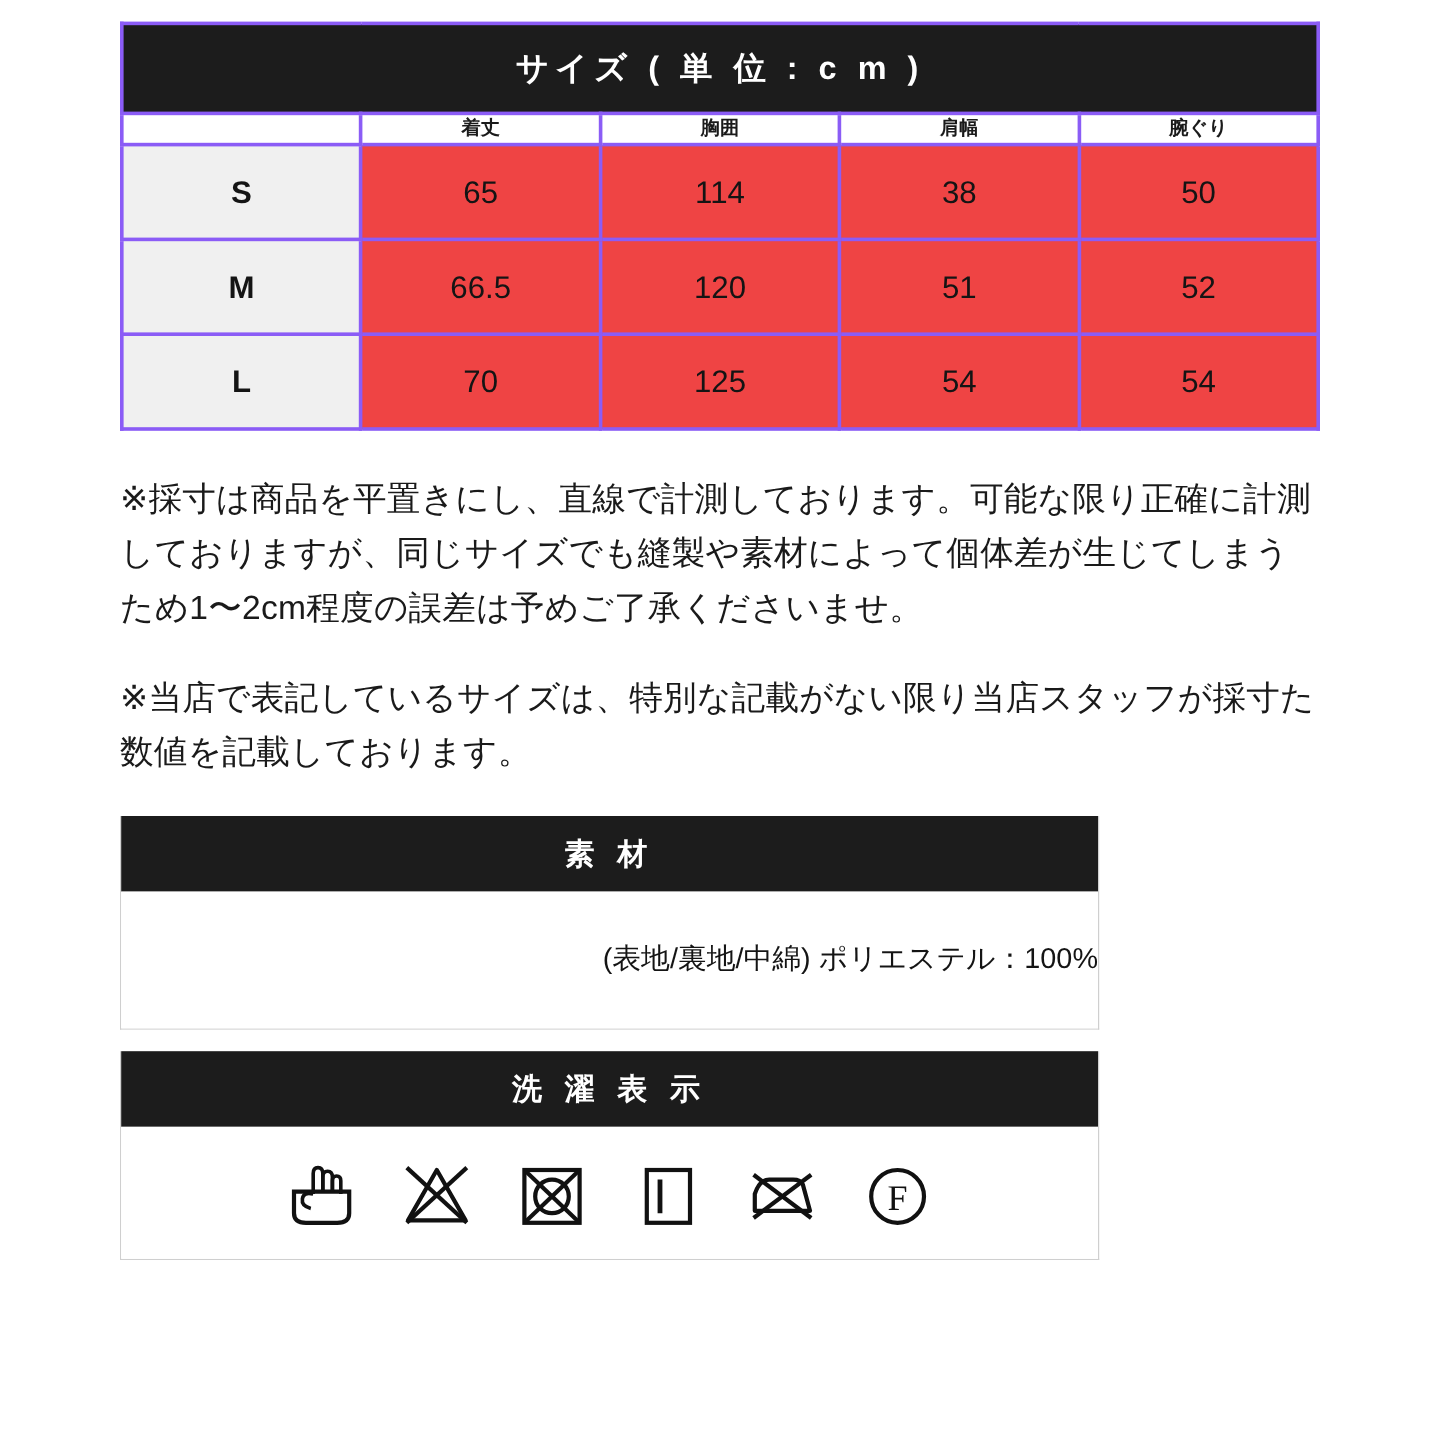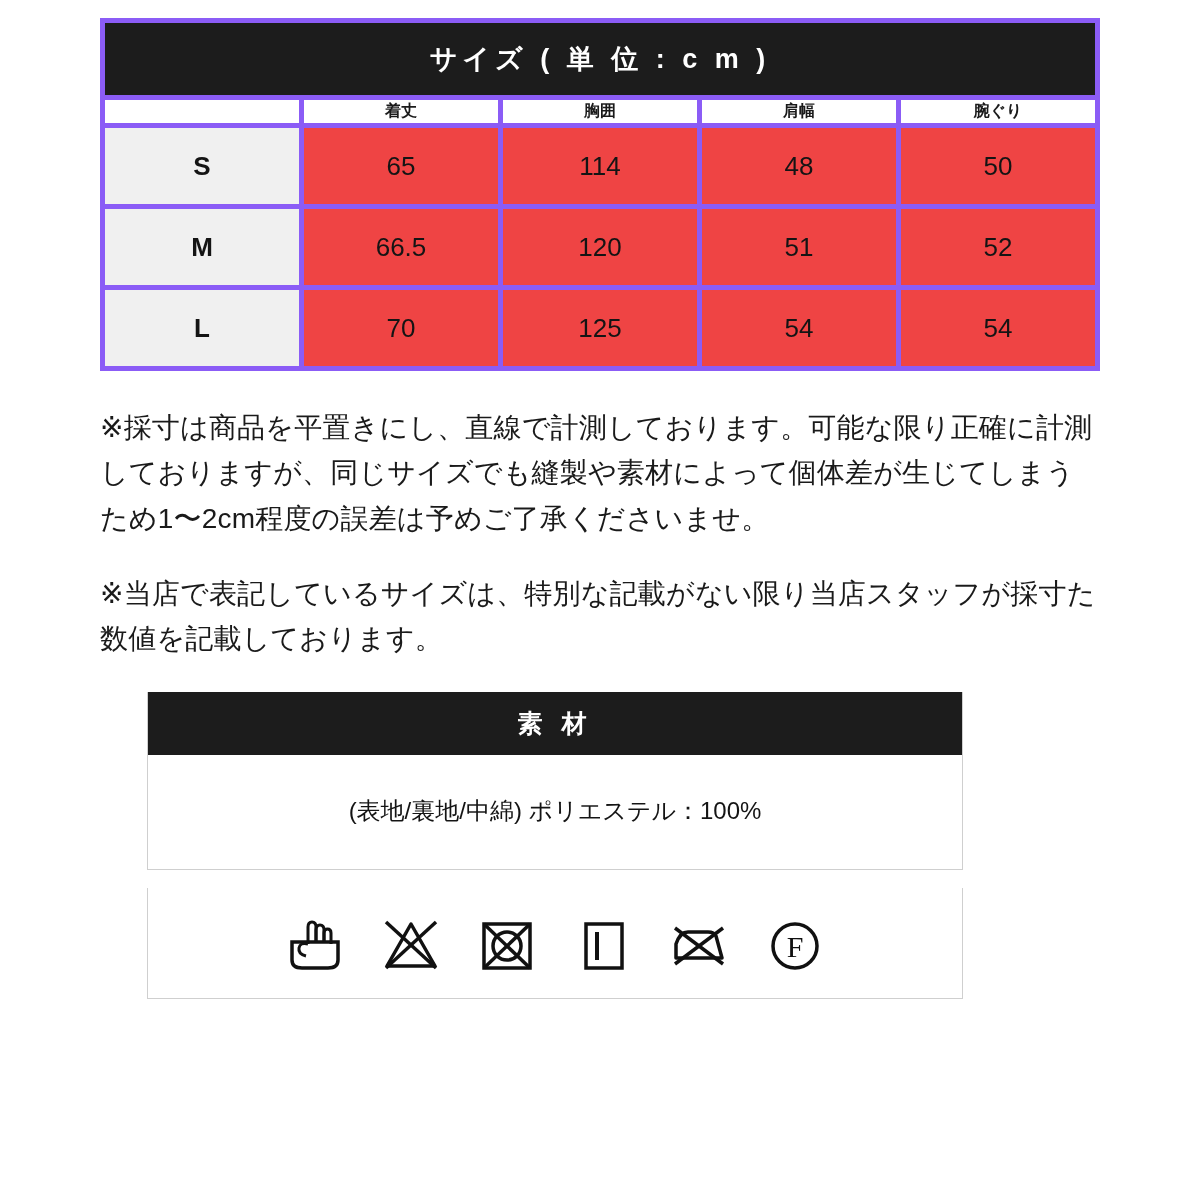--- a/index.html
+++ b/index.html
@@ -31,21 +31,21 @@
   .size-table .title-bar td {
     background: #1c1c1c;
     color: #ffffff;
     text-align: center;
     font-size: 27px;
     letter-spacing: 5px;
     padding: 18px 0 18px 0;
     font-weight: 600;
   }
   .size-table th, .size-table td {
-    border: 5px solid #8b5cf6;
+    border: 3px solid #8b5cf6;
   }
   .size-table tbody th.row-label {
     background: #f0f0f0;
     font-size: 26px;
     font-weight: 700;
     width: 110px;
     text-align: center;
     color: #141414;
   }
   .size-table tbody td {
@@ -70,34 +70,33 @@
     text-align: left;
   }
 
   
   .section {
     width: 816px;
     border: 1px solid #cfcfcf;
     border-top: none;
     box-sizing: border-box;
     margin-top: 6px;
-    margin-left: 47px;
   }
   .section-header {
     background: #1c1c1c;
     color: #ffffff;
     text-align: center;
     font-size: 25px;
     font-weight: 600;
     letter-spacing: 6px;
     padding: 15px 0;
   }
   .section-body {
     background: #ffffff;
-    text-align: center;
+    text-align: right;
     font-size: 24px;
     padding: 40px 0 42px 0;
     color: #141414;
   }
   .section-body.icons {
     padding: 26px 0 22px 0;
   }
   .icon-row {
     display: flex;
     justify-content: center;
@@ -125,21 +124,21 @@
         <th>胸囲</th>
         <th>肩幅</th>
         <th>腕ぐり</th>
       </tr>
     </thead>
     <tbody>
       <tr>
         <th class="row-label">S</th>
         <td>65</td>
         <td>114</td>
-        <td>48</td>
+        <td>38</td>
         <td>50</td>
       </tr>
       <tr>
         <th class="row-label">M</th>
         <td>66.5</td>
         <td>120</td>
         <td>51</td>
         <td>52</td>
       </tr>
       <tr>
@@ -158,20 +157,21 @@
   </div>
 
   <div class="section">
     <div class="section-header">素 材</div>
     <div class="section-body">(表地/裏地/中綿) ポリエステル：100%</div>
   </div>
 
   <div class="spacer-12"></div>
 
   <div class="section">
+    <div class="section-header">洗 濯 表 示</div>
     <div class="section-body icons">
       <div class="icon-row">
 
         <span>
           <svg width="62" height="62" viewBox="0 0 62 62" aria-hidden="true">
             <path d="M8 28 L8 46 Q8 54 18 54 L44 54 Q54 54 54 46 L54 28 Z" fill="none" stroke="#111" stroke-width="3.5"></path>
             <path d="M24 30 L24 13 Q24 8 28 8 Q32 8 32 13 L32 28" fill="none" stroke="#111" stroke-width="3"></path>
             <path d="M32 28 L32 16 Q32 11 36 11 Q40 11 40 16 L40 28" fill="none" stroke="#111" stroke-width="3"></path>
             <path d="M40 28 L40 19 Q40 15 43.5 15 Q47 15 47 19 L47 30" fill="none" stroke="#111" stroke-width="3"></path>
             <path d="M24 30 Q16 28 15 34 Q14 40 22 42" fill="none" stroke="#111" stroke-width="3"></path>

